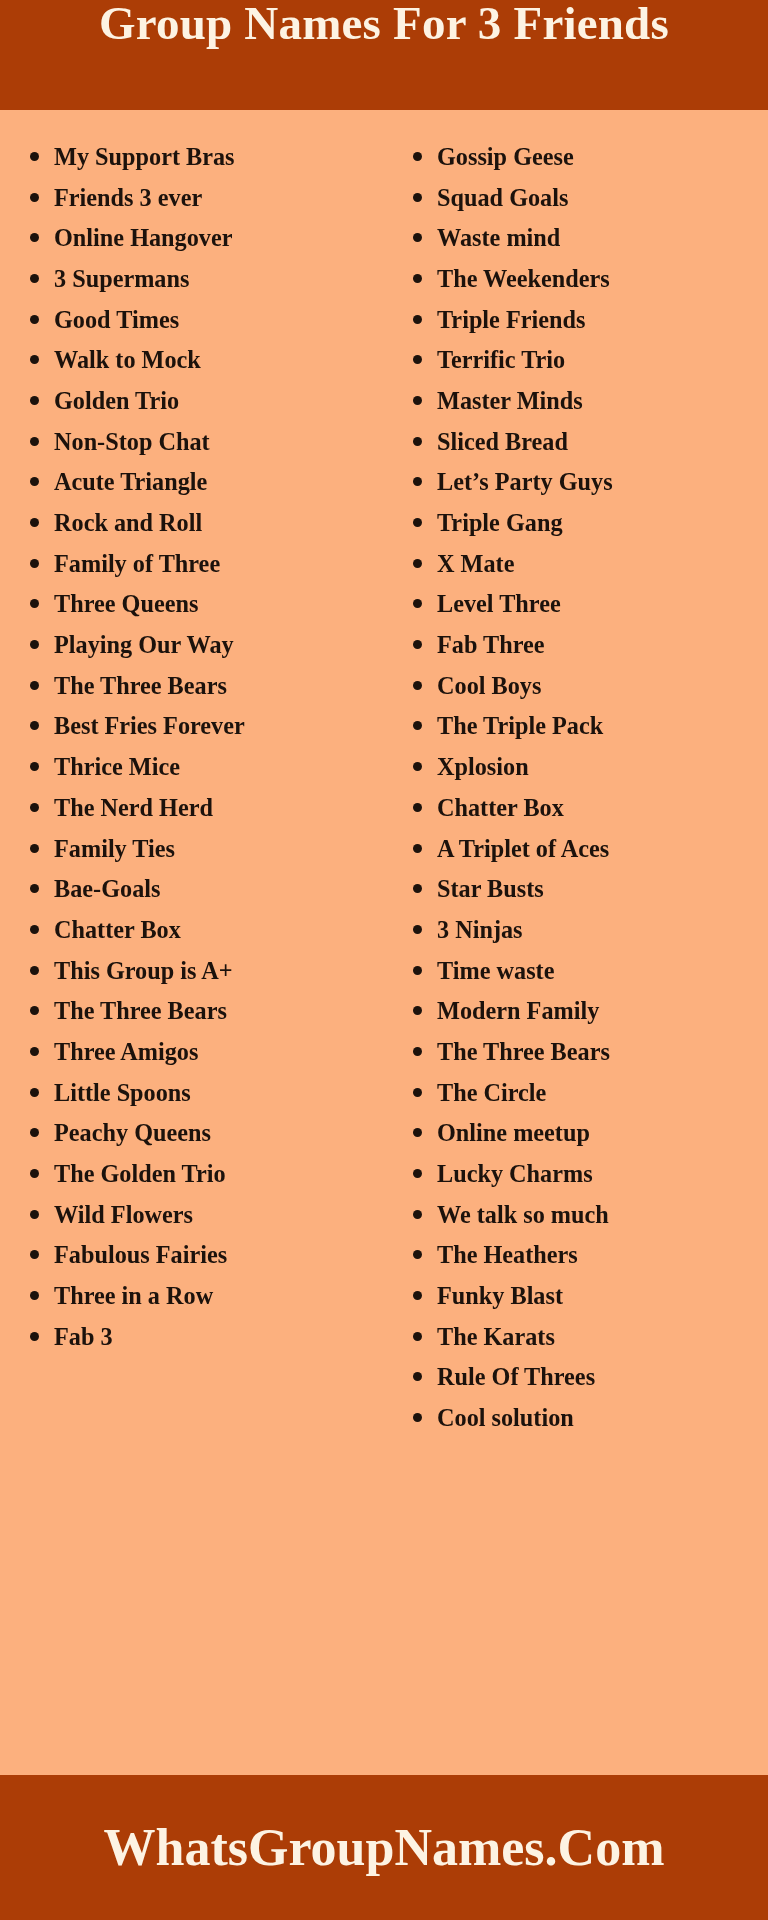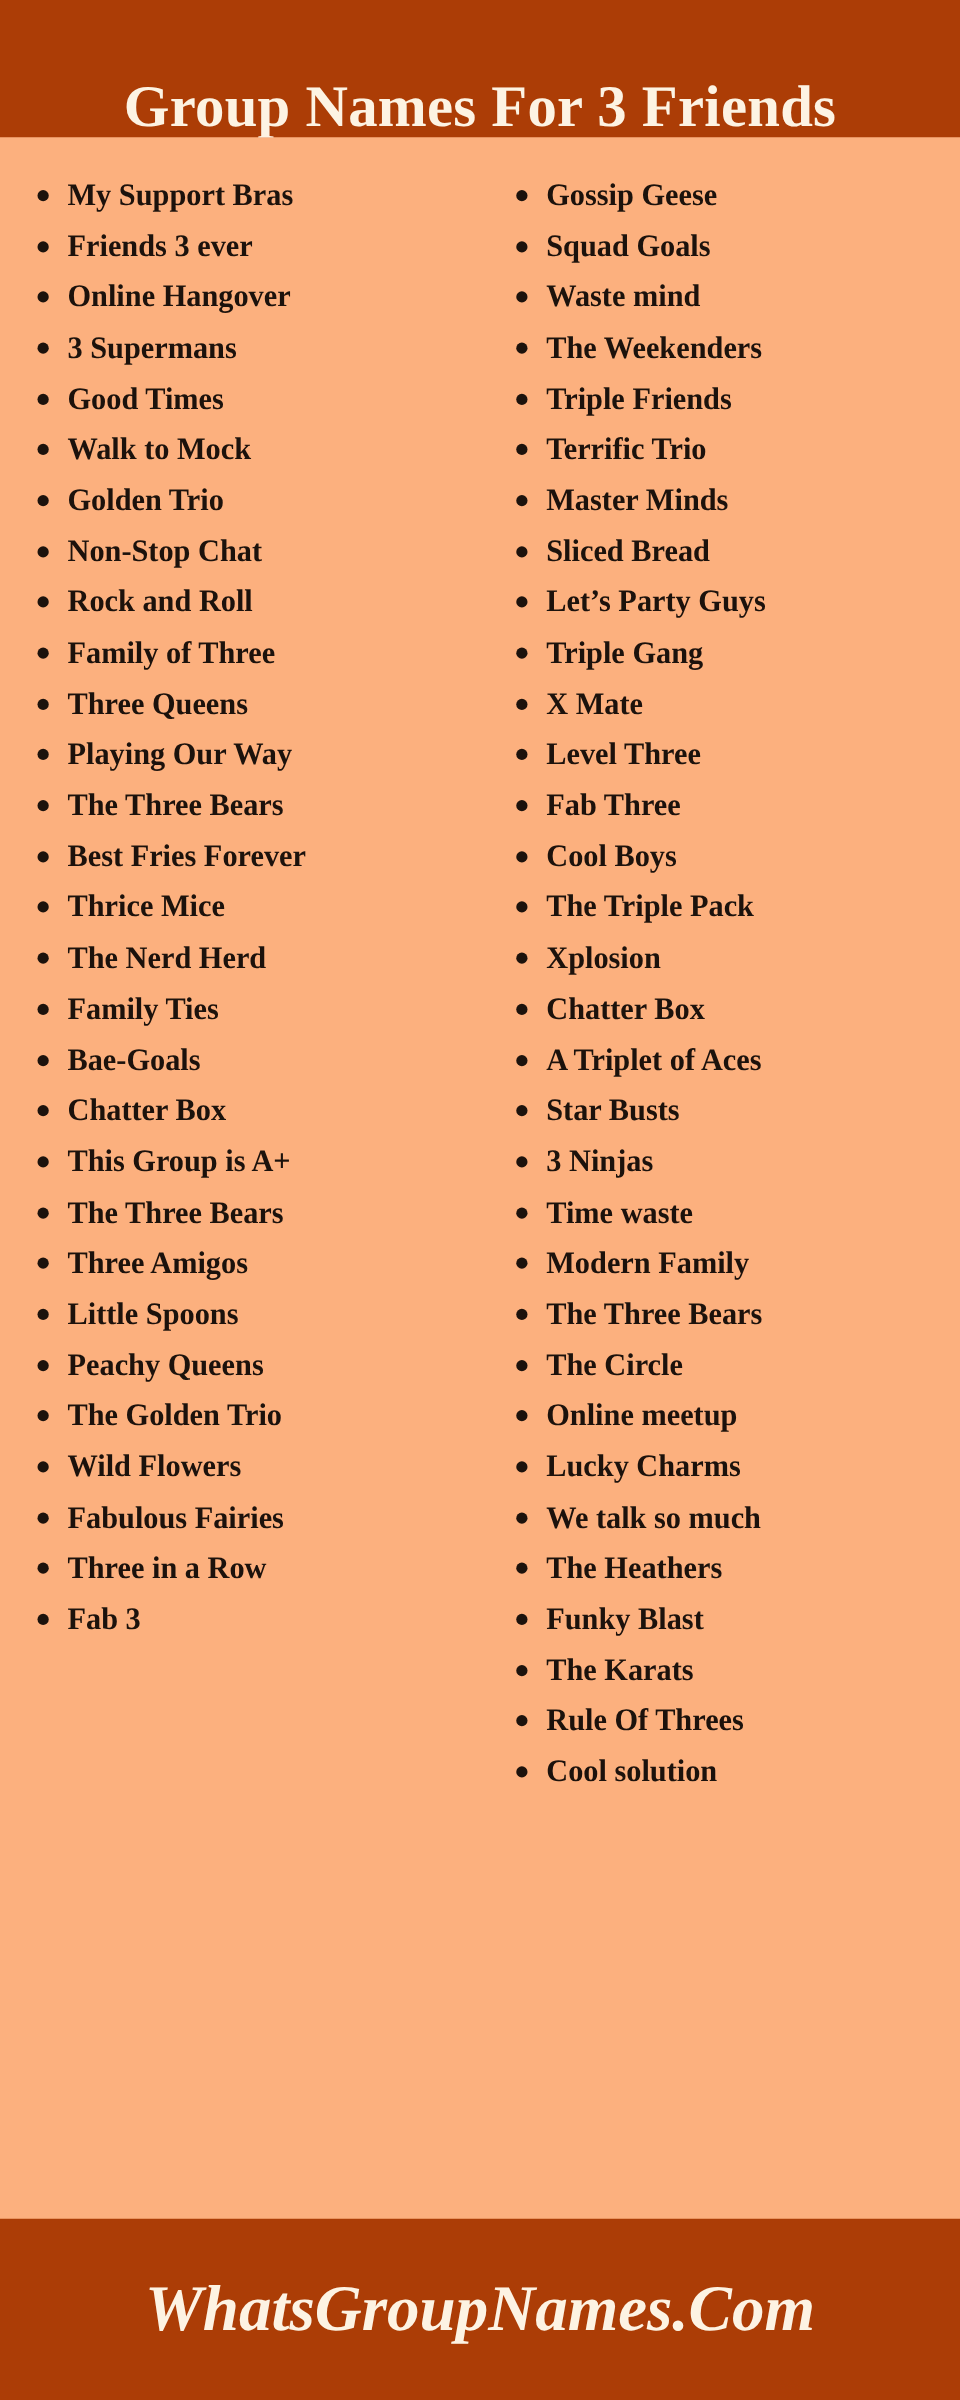--- a/index.html
+++ b/index.html
@@ -21,21 +21,21 @@
     background: #FCB07E;
     position: relative;
   }
 
   
   .header {
     height: 110px;
     min-height: 110px;
     background: #AC3D06;
     display: flex;
-    align-items: flex-end;
+    align-items: flex-start;
     justify-content: center;
     overflow: hidden;
   }
   .header-title {
     color: #FDF3E3;
     font-family: "Liberation Serif", "DejaVu Serif", serif;
     font-weight: bold;
     font-size: 47px;
     line-height: 1;
     letter-spacing: 0.2px;
@@ -99,21 +99,20 @@
 
   
   .footer {
     height: 145px;
     min-height: 145px;
     background: #AC3D06;
     display: flex;
     align-items: center;
     justify-content: center;
     overflow: hidden;
-    font-style: italic;
   }
   .footer-title {
     color: #FDF3E3;
     font-family: "Liberation Serif", "DejaVu Serif", serif;
     font-weight: bold;
     font-size: 52px;
     line-height: 1;
     white-space: nowrap;
     text-align: center;
   }
@@ -158,20 +157,24 @@
           <li>
             <span class="bullet"></span>
             <span class="item-label">Golden Trio</span>
           </li>
           <li>
             <span class="bullet"></span>
             <span class="item-label">Non-Stop Chat</span>
           </li>
           <li>
             <span class="bullet"></span>
+            <span class="item-label">Acute Triangle</span>
+          </li>
+          <li>
+            <span class="bullet"></span>
             <span class="item-label">Rock and Roll</span>
           </li>
           <li>
             <span class="bullet"></span>
             <span class="item-label">Family of Three</span>
           </li>
           <li>
             <span class="bullet"></span>
             <span class="item-label">Three Queens</span>
           </li>

